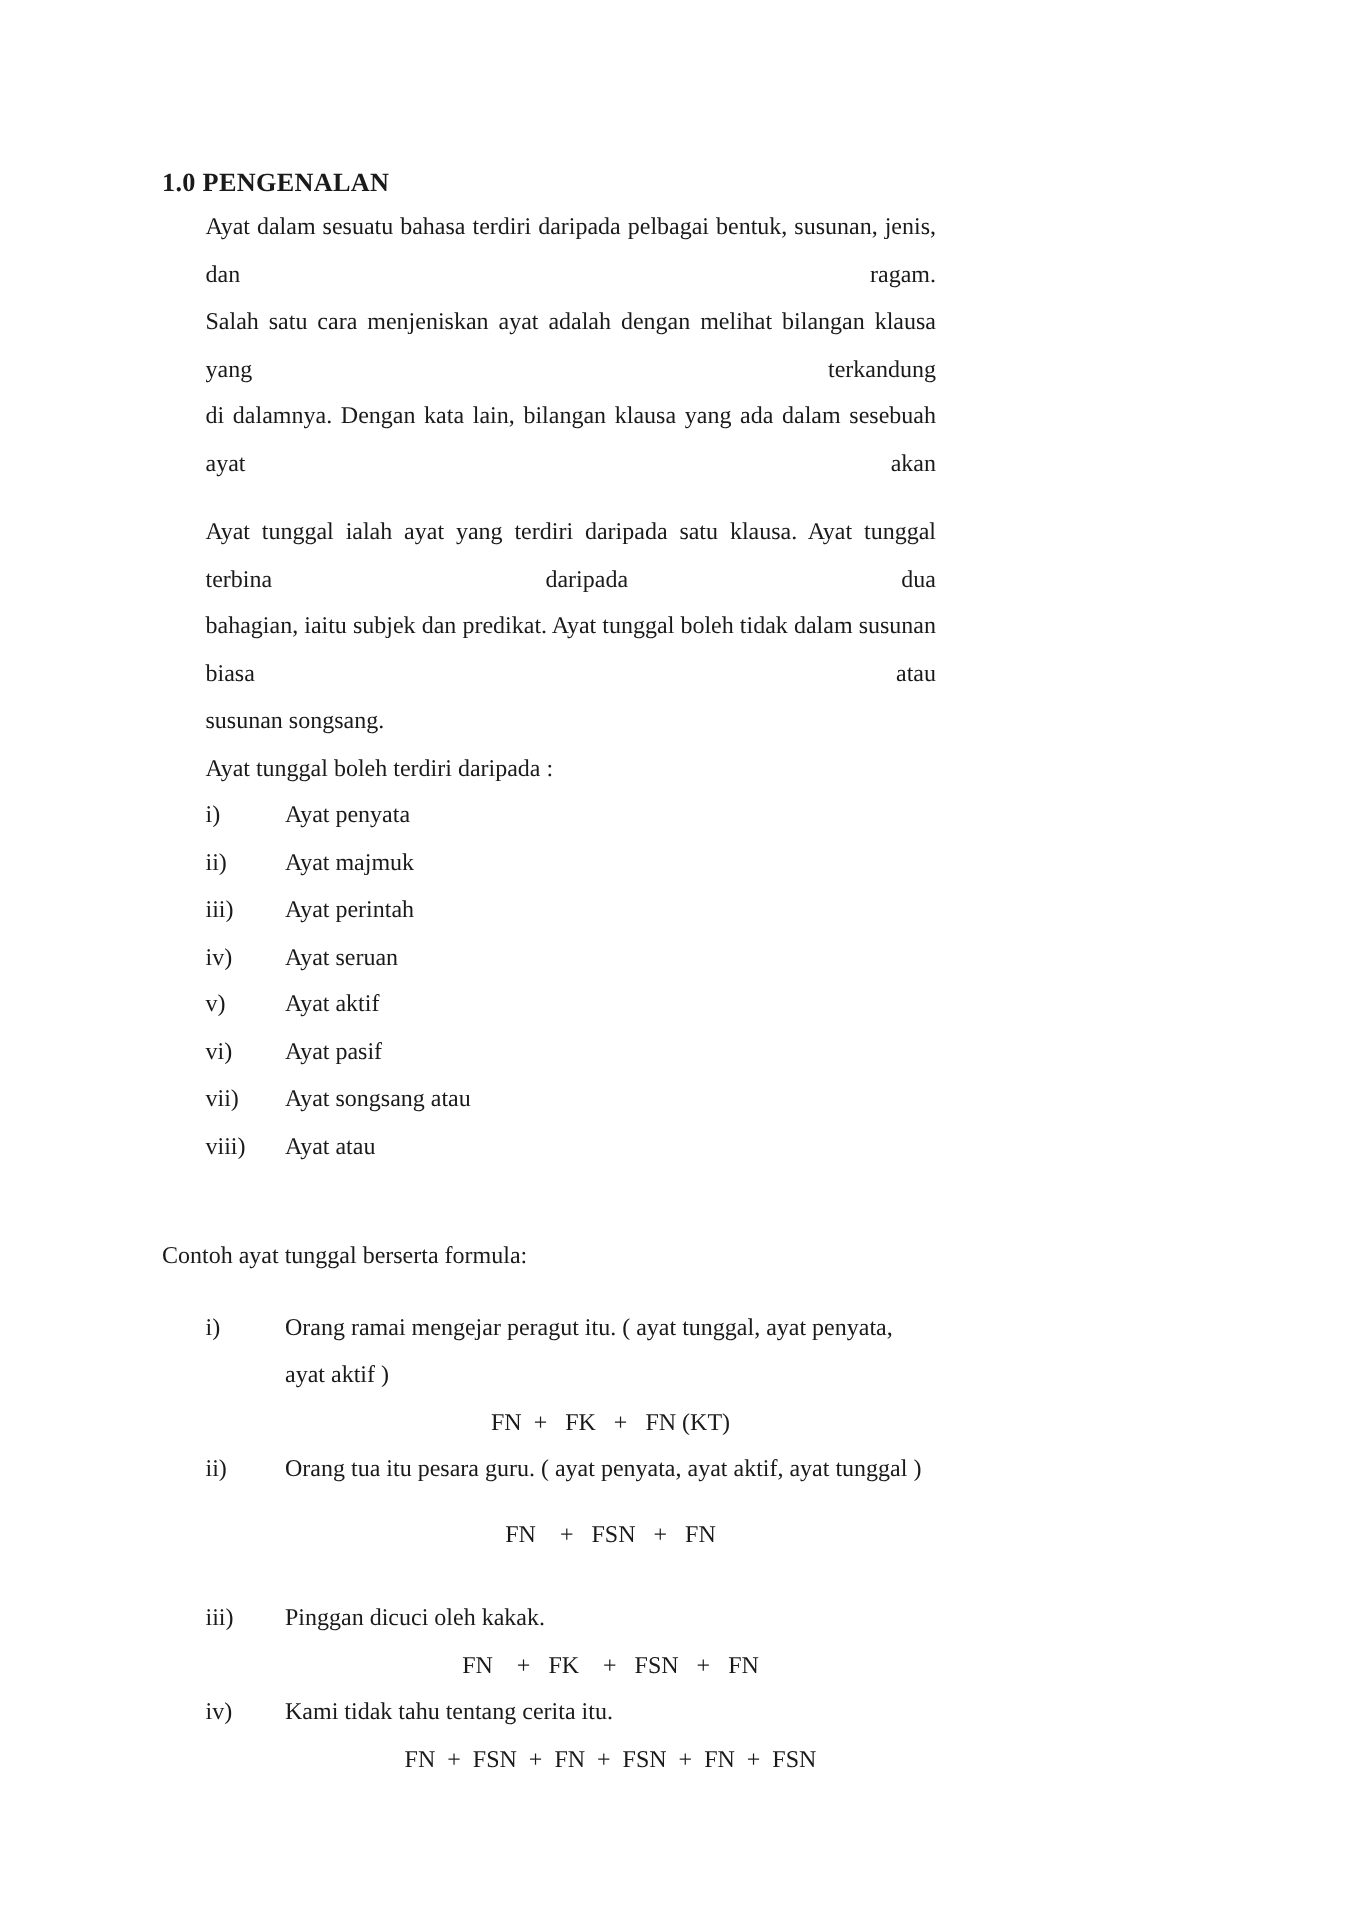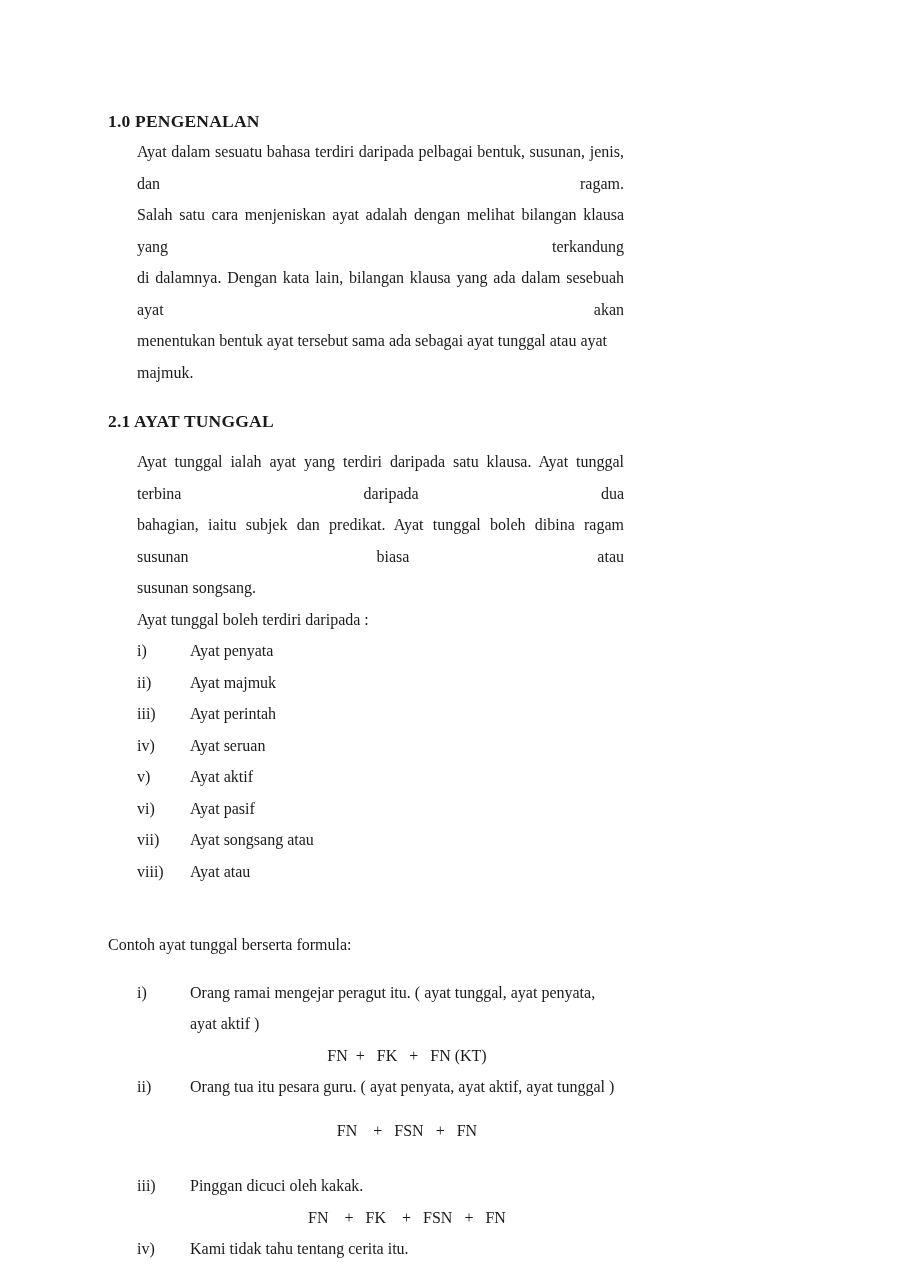--- a/index.html
+++ b/index.html
@@ -56,29 +56,27 @@
 <body>
 
 <div class="page">
 
   <h1 class="h">1.0 PENGENALAN</h1>
 
   <div class="indent mt4">
     <div class="ln jline">Ayat dalam sesuatu bahasa terdiri daripada pelbagai bentuk, susunan, jenis, dan ragam.</div>
     <div class="ln jline">Salah satu cara menjeniskan ayat adalah dengan melihat bilangan klausa yang terkandung</div>
     <div class="ln jline">di dalamnya. Dengan kata lain, bilangan klausa yang ada dalam sesebuah ayat akan</div>
-    <div class="ln jline last">menentukan bentuk ayat tersebut sama ada sebagai ayat tunggal atau ayat majmuk.</div>
   </div>
 
 
-  <h1 class="h mt22">2.1 AYAT TUNGGAL</h1>
 
   <div class="indent mt14">
     <div class="ln jline">Ayat tunggal ialah ayat yang terdiri daripada satu klausa. Ayat tunggal terbina daripada dua</div>
-    <div class="ln jline">bahagian, iaitu subjek dan predikat. Ayat tunggal boleh dibina ragam susunan biasa atau</div>
+    <div class="ln jline">bahagian, iaitu subjek dan predikat. Ayat tunggal boleh tidak dalam susunan biasa atau</div>
     <div class="ln jline last">susunan songsang.</div>
   </div>
 
   <div class="ln indent">Ayat tunggal boleh terdiri daripada :</div>
 
   <div>
     <div class="lrow ln">
       <span class="num">i)</span>
       <span class="txt">Ayat penyata</span>
     </div>

